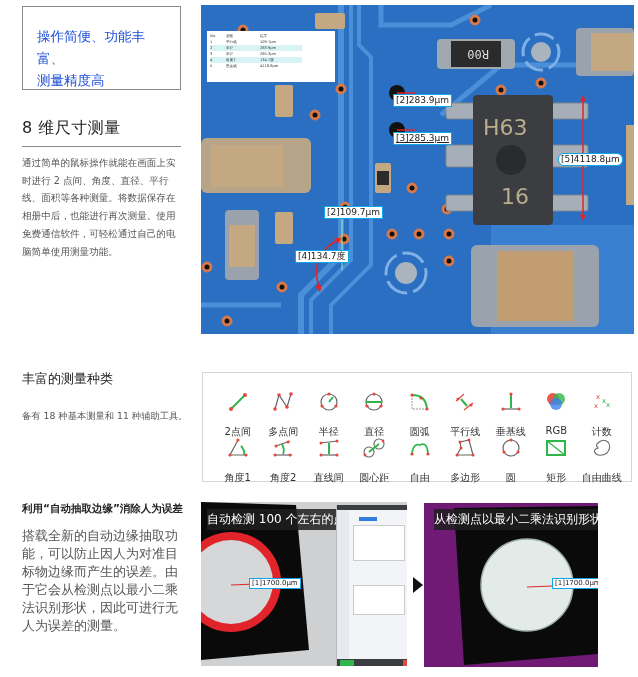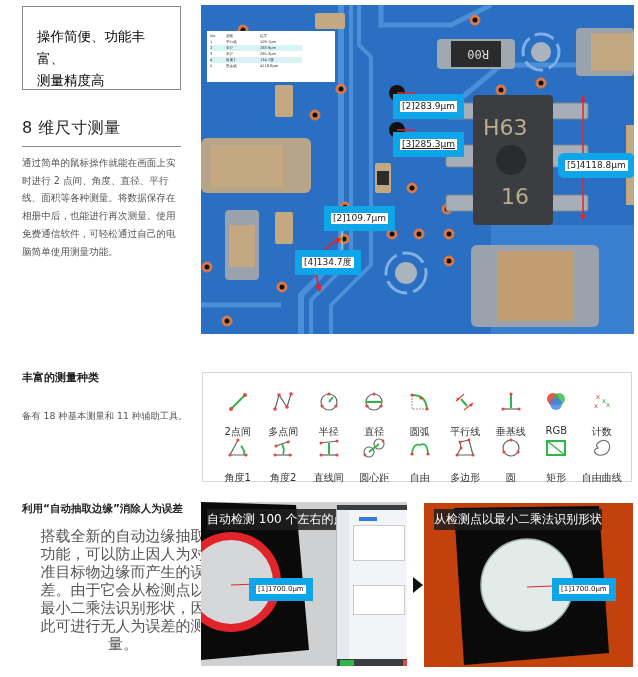--- a/index.html
+++ b/index.html
@@ -3,82 +3,82 @@
 <meta charset="utf-8">
 <style>
   * { box-sizing: border-box; margin: 0; padding: 0; }
   html, body { width: 638px; height: 677px; background: #ffffff; overflow: hidden; }
   body { position: relative; font-family: "DejaVu Sans", "Liberation Sans", sans-serif; color: #333; }
 
   
   .intro-box {
     position: absolute; left: 22px; top: 6px; width: 159px; height: 84px;
     border: 1px solid #8a8a8a; padding: 18px 14px 0 14px;
-    font-size: 13.5px; line-height: 22px; color: #000000;
+    font-size: 13.5px; line-height: 22px; color: #1d4ed8;
   }
   .section-title {
     position: absolute; left: 22px; top: 118px; font-size: 16px; color: #222; letter-spacing: 0.5px;
   }
   .section-rule {
     position: absolute; left: 22px; top: 146px; width: 159px; height: 1px; background: #8a8a8a;
   }
   .section-desc {
     position: absolute; left: 22px; top: 154px; width: 162px; font-size: 9.6px; line-height: 17.7px; color: #555;
   }
   .sub-title {
-    position: absolute; left: 22px; top: 370px; font-size: 11px; font-weight: bold; color: #222;
+    position: absolute; left: 22px; top: 370px; font-size: 13px; font-weight: normal; color: #222;
   }
   .sub-desc {
     position: absolute; left: 22px; top: 410px; font-size: 9.3px; color: #555;
   }
   .sub-title-2 {
     position: absolute; left: 22px; top: 502px; font-size: 10.5px; font-weight: bold; color: #222;
   }
   .sub-desc-2 {
-    position: absolute; left: 40px; top: 527px; width: 166px; font-size: 15px; line-height: 18px; color: #555; text-align: center;
+    position: absolute; left: 22px; top: 527px; width: 166px; font-size: 13px; line-height: 18px; color: #555;
   }
 
   
   .pcb {
     position: absolute; left: 201px; top: 5px; width: 433px; height: 329px;
     background: #2a6fc2; overflow: hidden;
   }
   .pcb svg { position: absolute; left: 0; top: 0; }
   .result-table {
     position: absolute; left: 6px; top: 26px; width: 128px; height: 51px;
     background: #ffffff; font-size: 3.6px; color: #333; padding: 2px 3px;
   }
   .result-table .row { display: flex; height: 6px; align-items: center; }
   .result-table .row.alt { background: #d8f3f5; width: 92px; }
   .result-table .c1 { width: 16px; }
   .result-table .c2 { width: 34px; }
   .result-table .c3 { width: 40px; }
   .meas-label {
     position: absolute; background: #ffffff; color: #222; font-size: 9px; line-height: 11px;
-    padding: 0 2px; border: 7px solid #0ea5e9; white-space: nowrap;
+    padding: 0 2px; border: 1px solid #0ea5e9; white-space: nowrap;
   }
 
   
   .tool-box {
     position: absolute; left: 202px; top: 372px; width: 430px; height: 110px;
     border: 1px solid #d6d6d6; background: #fff;
   }
   .tool-row { position: absolute; left: 12px; display: flex; }
   .tool { width: 45.5px; display: flex; flex-direction: column; align-items: center; }
   .tool svg { width: 26px; height: 22px; }
   .tool .lbl { font-size: 10px; color: #333; margin-top: 12px; white-space: nowrap; }
 
   
   .photo-a {
     position: absolute; left: 201px; top: 502px; width: 206px; height: 164px;
     background: #cfd0d1; overflow: hidden;
   }
   .photo-b {
-    position: absolute; left: 424px; top: 503px; width: 209px; height: 164px;
-    background: #c2410c; overflow: hidden;
+    position: absolute; left: 424px; top: 503px; width: 174px; height: 164px;
+    background: #701a75; overflow: hidden;
   }
   .caption {
     position: absolute; background: rgba(30,30,30,0.85); color: #fff; font-size: 12px;
     padding: 2px 0; white-space: nowrap;
   }
   .sw-panel {
     position: absolute; left: 135px; top: 3px; width: 72px; height: 162px;
     background: #f2f4f7; border-left: 1px solid #bbb;
   }
   .arrow-right {

